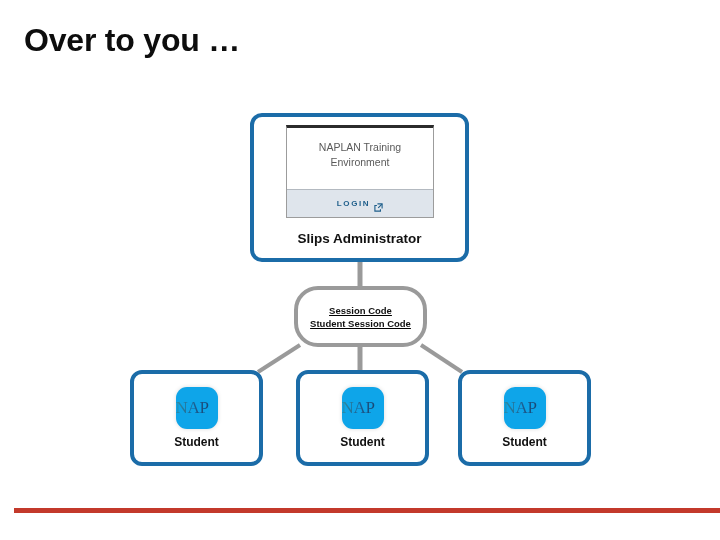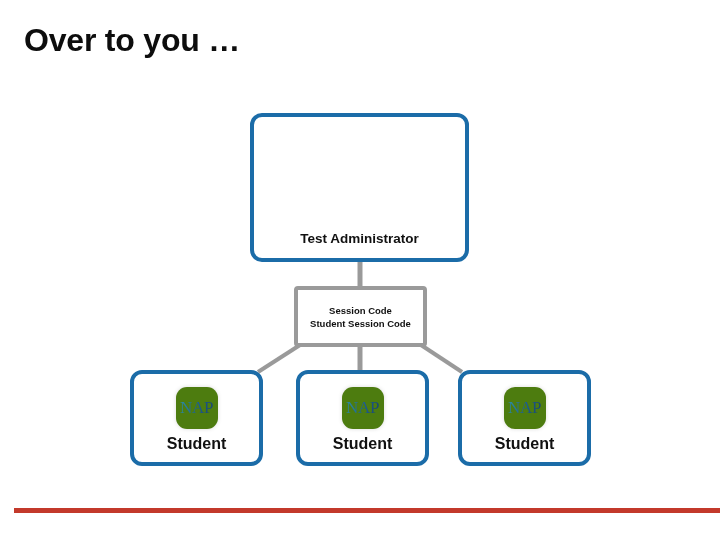--- a/index.html
+++ b/index.html
@@ -50,21 +50,22 @@
     box-sizing: border-box;
     background: #ffffff;
     border-radius: 12px;
     z-index: 2;
   }
   .node-blue {
     border: 4px solid #1b6ca8;
   }
   .node-grey {
     border: 4px solid #9a9a9a;
-    border-radius: 4px;
+    border-radius: 24px;
+    text-decoration: underline;
   }
 
   
   #admin-node {
     left: 250px;
     top: 113px;
     width: 219px;
     height: 149px;
   }
   .browser-frame {
@@ -154,42 +155,42 @@
   #student-node-3 { left: 458px; }
 
   .nap-icon {
     position: absolute;
     left: 50%;
     transform: translateX(-50%);
     top: 13px;
     width: 42px;
     height: 42px;
     border-radius: 11px;
-    background: #4d7c0f;
+    background: #0ea5e9;
     box-shadow: 0 0 4px rgba(0,0,0,0.14);
     display: flex;
     align-items: center;
-    justify-content: center;
+    justify-content: flex-start;
   }
   .nap-icon span {
     font-family: "Liberation Serif", serif;
     font-size: 17px;
     letter-spacing: -0.3px;
     background: linear-gradient(100deg, #2e8fa3 0%, #1d5c8f 55%, #17436f 100%);
     -webkit-background-clip: text;
     background-clip: text;
     color: transparent;
   }
   .student-caption {
     position: absolute;
     left: 0;
     right: 0;
     top: 61px;
     text-align: center;
-    font-size: 16px;
+    font-size: 12px;
     font-weight: bold;
     color: #111111;
   }
 
   
   .footer-rule {
     position: absolute;
     left: 14px;
     right: 0;
     top: 508px;
@@ -210,22 +211,39 @@
 
     <line x1="300" y1="345" x2="258" y2="372" stroke="#9a9a9a" stroke-width="4"></line>
 
     <line x1="360" y1="345" x2="360" y2="372" stroke="#9a9a9a" stroke-width="5"></line>
 
     <line x1="421" y1="345" x2="462" y2="372" stroke="#9a9a9a" stroke-width="4"></line>
   </svg>
 
   <div class="node node-blue" id="admin-node">
 
-
-    <div class="node-caption">Test Administrator</div>
+    <div class="browser-frame">
+      <div class="browser-title">
+        <div>NAPLAN Training</div>
+        <div>Environment</div>
+      </div>
+
+      <div class="login-button">
+        <span class="login-label">LOGIN</span>
+        <span class="ext-link-icon">
+          <svg viewBox="0 0 12 12" width="9" height="9" xmlns="http://www.w3.org/2000/svg">
+            <path d="M4.6 1.2 H10.8 V7.4" fill="none" stroke="#1f5f8b" stroke-width="1.5"></path>
+            <path d="M10.6 1.5 L5.6 6.5" fill="none" stroke="#1f5f8b" stroke-width="1.5"></path>
+            <path d="M8.6 8.2 V10.8 H1.2 V3.4 H3.9" fill="none" stroke="#1f5f8b" stroke-width="1.5"></path>
+          </svg>
+        </span>
+      </div>
+    </div>
+
+    <div class="node-caption">Slips Administrator</div>
   </div>
 
   <div class="node node-grey" id="session-node">
     <div class="session-text">
       <div>Session Code</div>
       <div>Student Session Code</div>
     </div>
   </div>
 
   <div class="node node-blue student-node" id="student-node-1">

